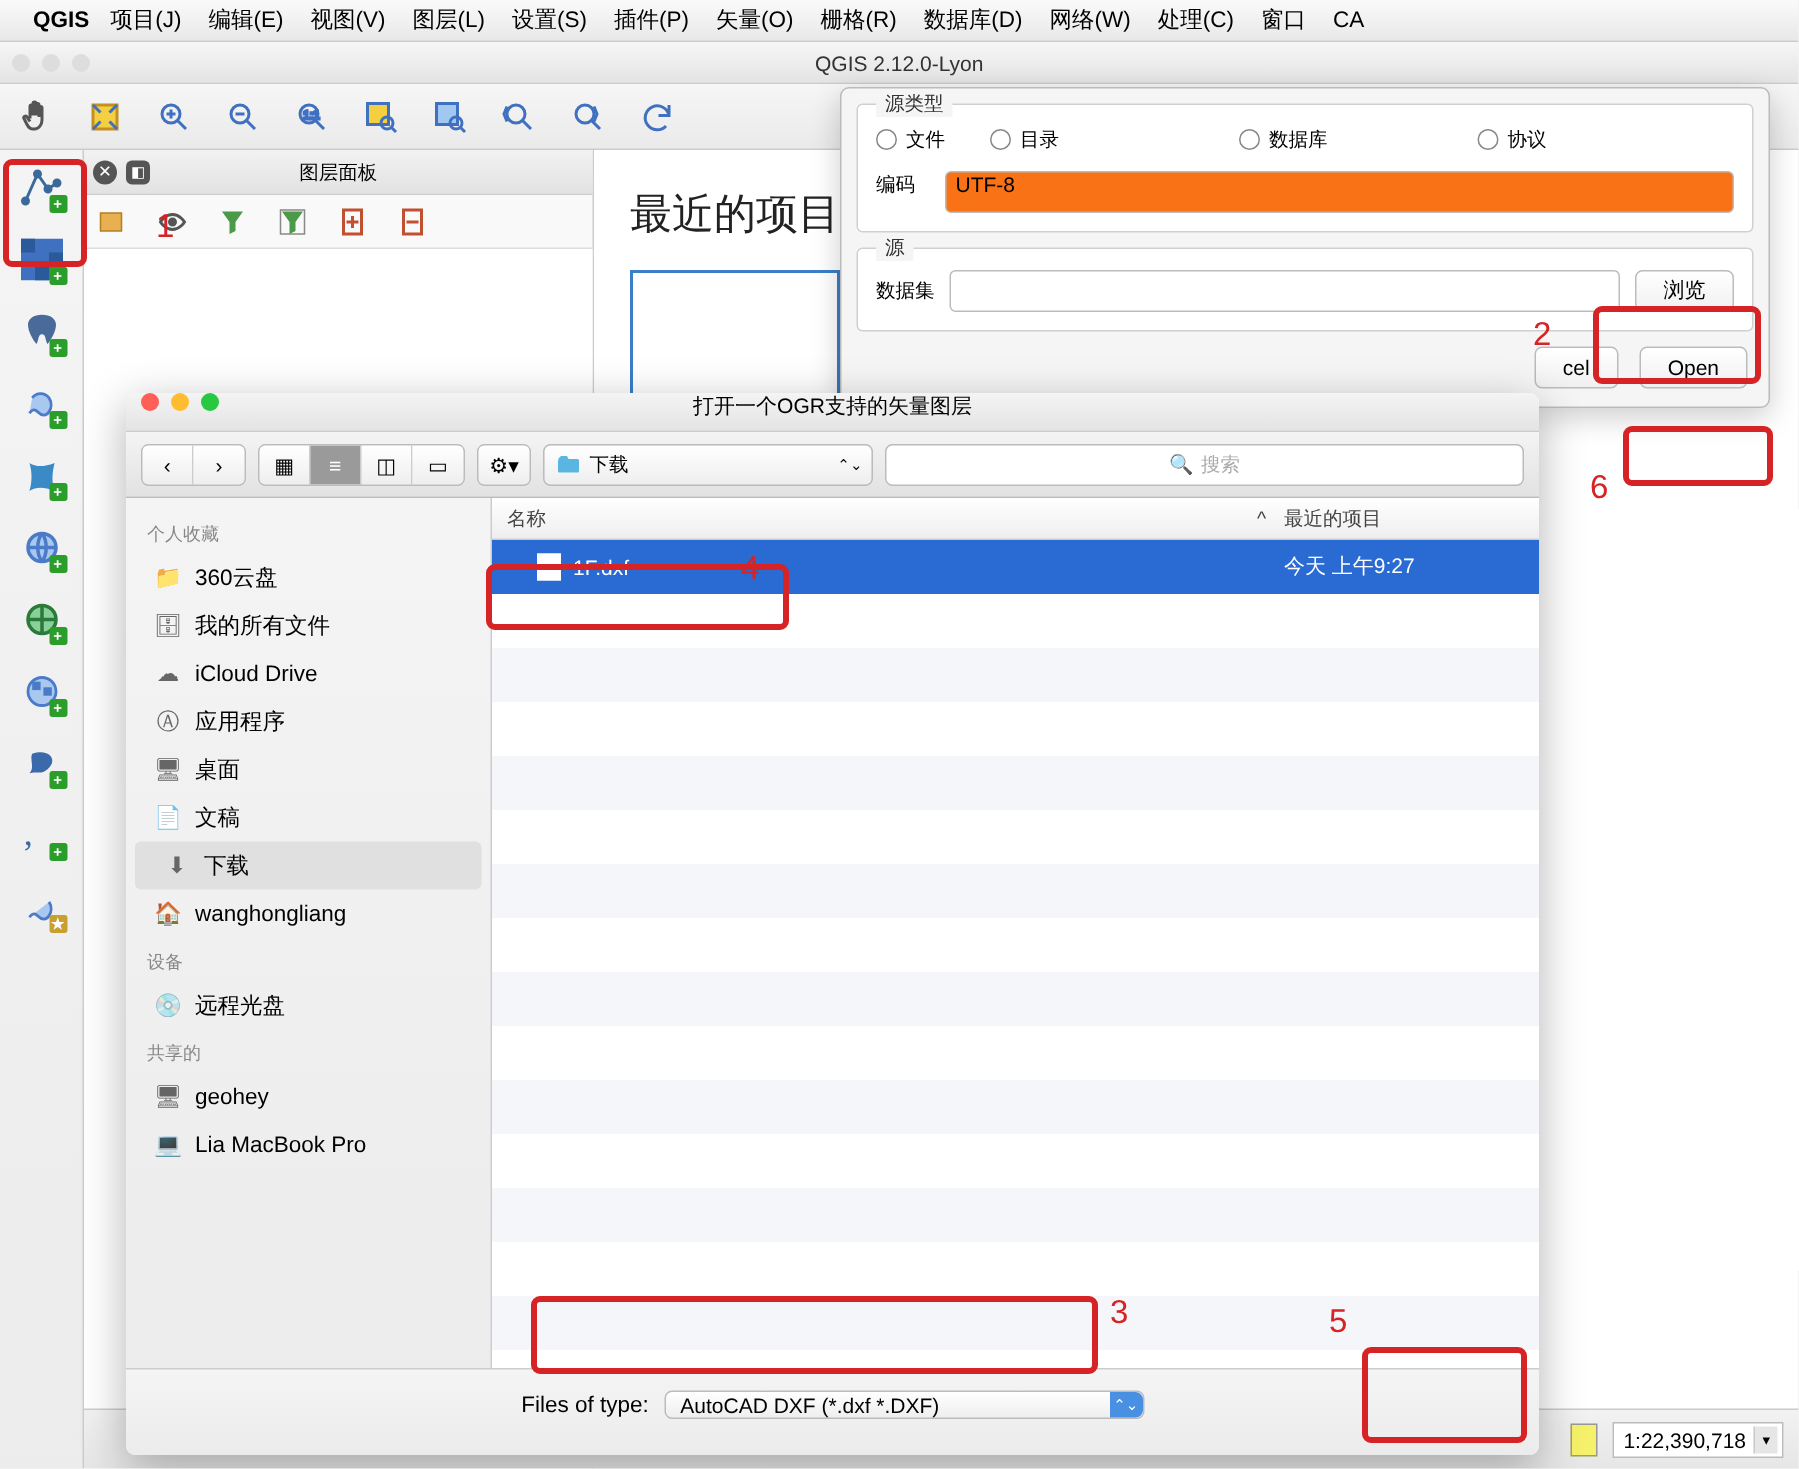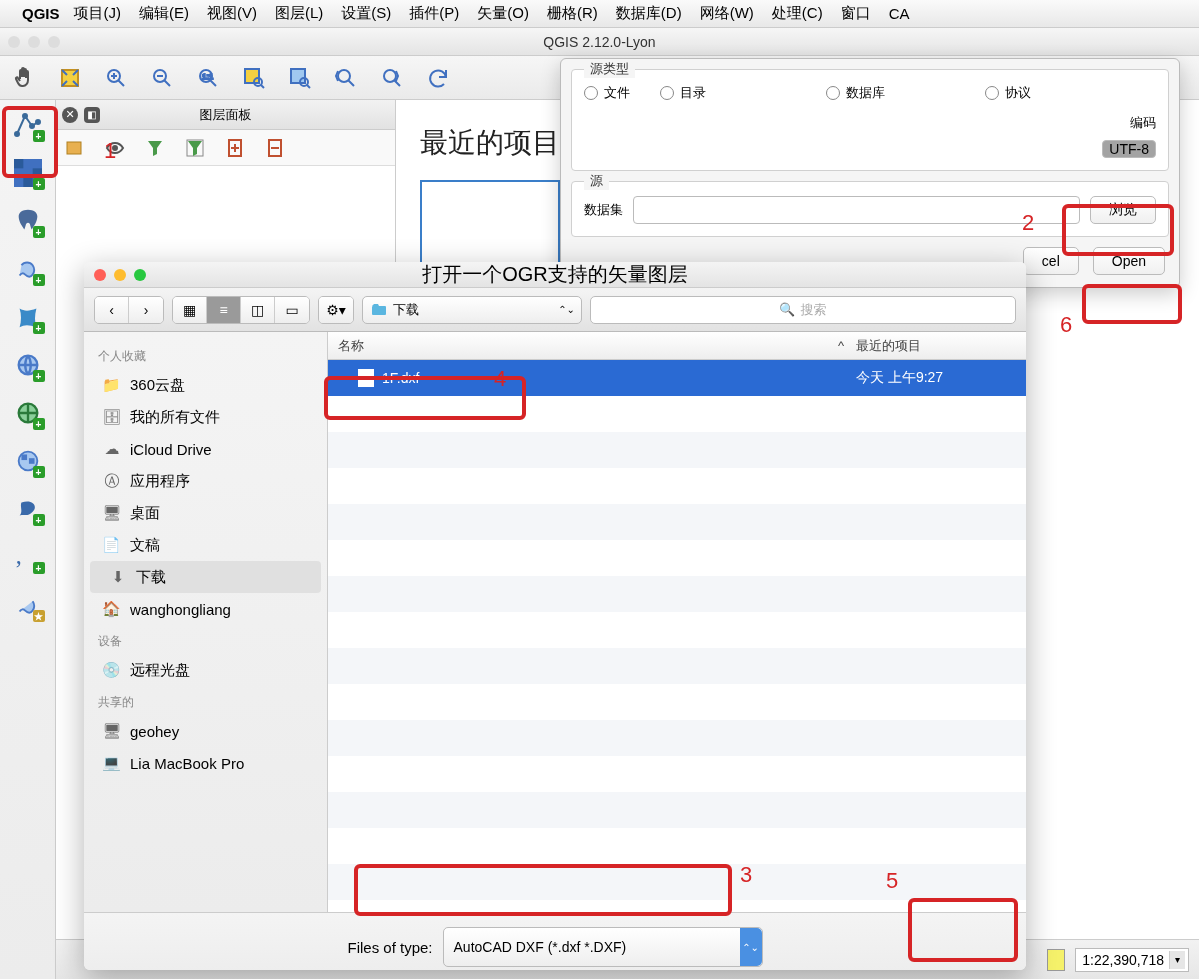--- a/index.html
+++ b/index.html
@@ -167,22 +167,22 @@
     position:relative;
     background:#fff;
   }
   .src-group-legend{
     position:absolute;top:-10px;left:12px;
     background:#f5f5f5;padding:0 6px;font-size:13px;color:#333;
   }
   .radio-row{display:flex;align-items:center;gap:30px;margin-bottom:12px;}
   .radio-item{display:flex;align-items:center;gap:6px;}
   .radio{width:14px;height:14px;border:1px solid #888;border-radius:50%;background:#fff;}
-  .encoding-row{display:flex;align-items:flex-end;gap:8px;flex-direction:column;}
-  .encoding-row select,.combo{flex:1;height:28px;border:1px solid #bbb;border-radius:4px;background:#a3a3a3;padding:0 6px;font-size:14px;}
+  .encoding-row{display:flex;align-items:flex-start;gap:20px;}
+  .encoding-row select,.combo{flex:1;height:28px;border:1px solid #bbb;border-radius:4px;background:#f97316;padding:0 6px;font-size:14px;}
   .dataset-row{display:flex;align-items:center;gap:10px;}
   .dataset-row input{flex:1;height:28px;border:1px solid #bbb;border-radius:4px;padding:0 6px;}
   .btn{
     height:28px;padding:0 18px;border:1px solid #bbb;border-radius:5px;
     background:linear-gradient(#fff,#f0f0f0);cursor:pointer;font-size:14px;
     display:flex;align-items:center;justify-content:center;
   }
   .dlg-buttons{display:flex;justify-content:flex-end;gap:14px;padding:0 14px;}
 
   
@@ -191,24 +191,24 @@
     left:84px; top:262px;
     width:942px; height:708px;
     background:#f5f5f5;
     border-radius:6px;
     box-shadow:0 8px 30px rgba(0,0,0,0.3);
     overflow:hidden;
   }
   .fd-titlebar{
     height:26px;
     background:linear-gradient(#f4f4f4,#e4e4e4);
-    display:flex;align-items:center;justify-content:center;
+    display:flex;justify-content:center;
     position:relative;
     border-bottom:1px solid #ccc;
-    font-size:20px;
+    font-size:14px;
   }
   .fd-titlebar .traffic{left:10px;}
   .fd-toolbar{
     height:44px;
     background:linear-gradient(#f4f4f4,#e2e2e2);
     border-bottom:1px solid #bbb;
     display:flex;align-items:center;padding:0 10px;gap:8px;
   }
   .seg{display:flex;border:1px solid #bbb;border-radius:5px;overflow:hidden;}
   .seg button{width:34px;height:26px;border:none;border-right:1px solid #ccc;background:linear-gradient(#fff,#eee);cursor:pointer;display:flex;align-items:center;justify-content:center;font-size:14px;}
@@ -256,21 +256,21 @@
   .frow.selected .file-ico{border-color:#fff;}
 
   .fd-footer{
     border-top:1px solid #ccc;
     padding:14px;
     background:linear-gradient(#f4f4f4,#e8e8e8);
   }
   .ftype-row{display:flex;align-items:center;justify-content:center;gap:10px;margin-bottom:36px;}
   .ftype-row label{font-size:15px;}
   .ftype-select{
-    width:320px;height:40px;border:1px solid #bbb;border-radius:5px;
+    width:320px;height:19px;border:1px solid #bbb;border-radius:5px;
     background:linear-gradient(#fff,#eee);display:flex;align-items:center;
     padding:0 28px 0 10px;position:relative;font-size:14px;cursor:pointer;
   }
   .ftype-select .dd-btn{position:absolute;right:0;top:0;bottom:0;width:22px;background:#4a90e2;border-radius:0 5px 5px 0;display:flex;align-items:center;justify-content:center;color:#fff;font-size:10px;}
 
   
   .anno{position:absolute;border:4px solid #d62426;border-radius:6px;pointer-events:none;}
   .anno-label{position:absolute;color:#d62426;font-size:22px;font-weight:500;}
 
 </style>

